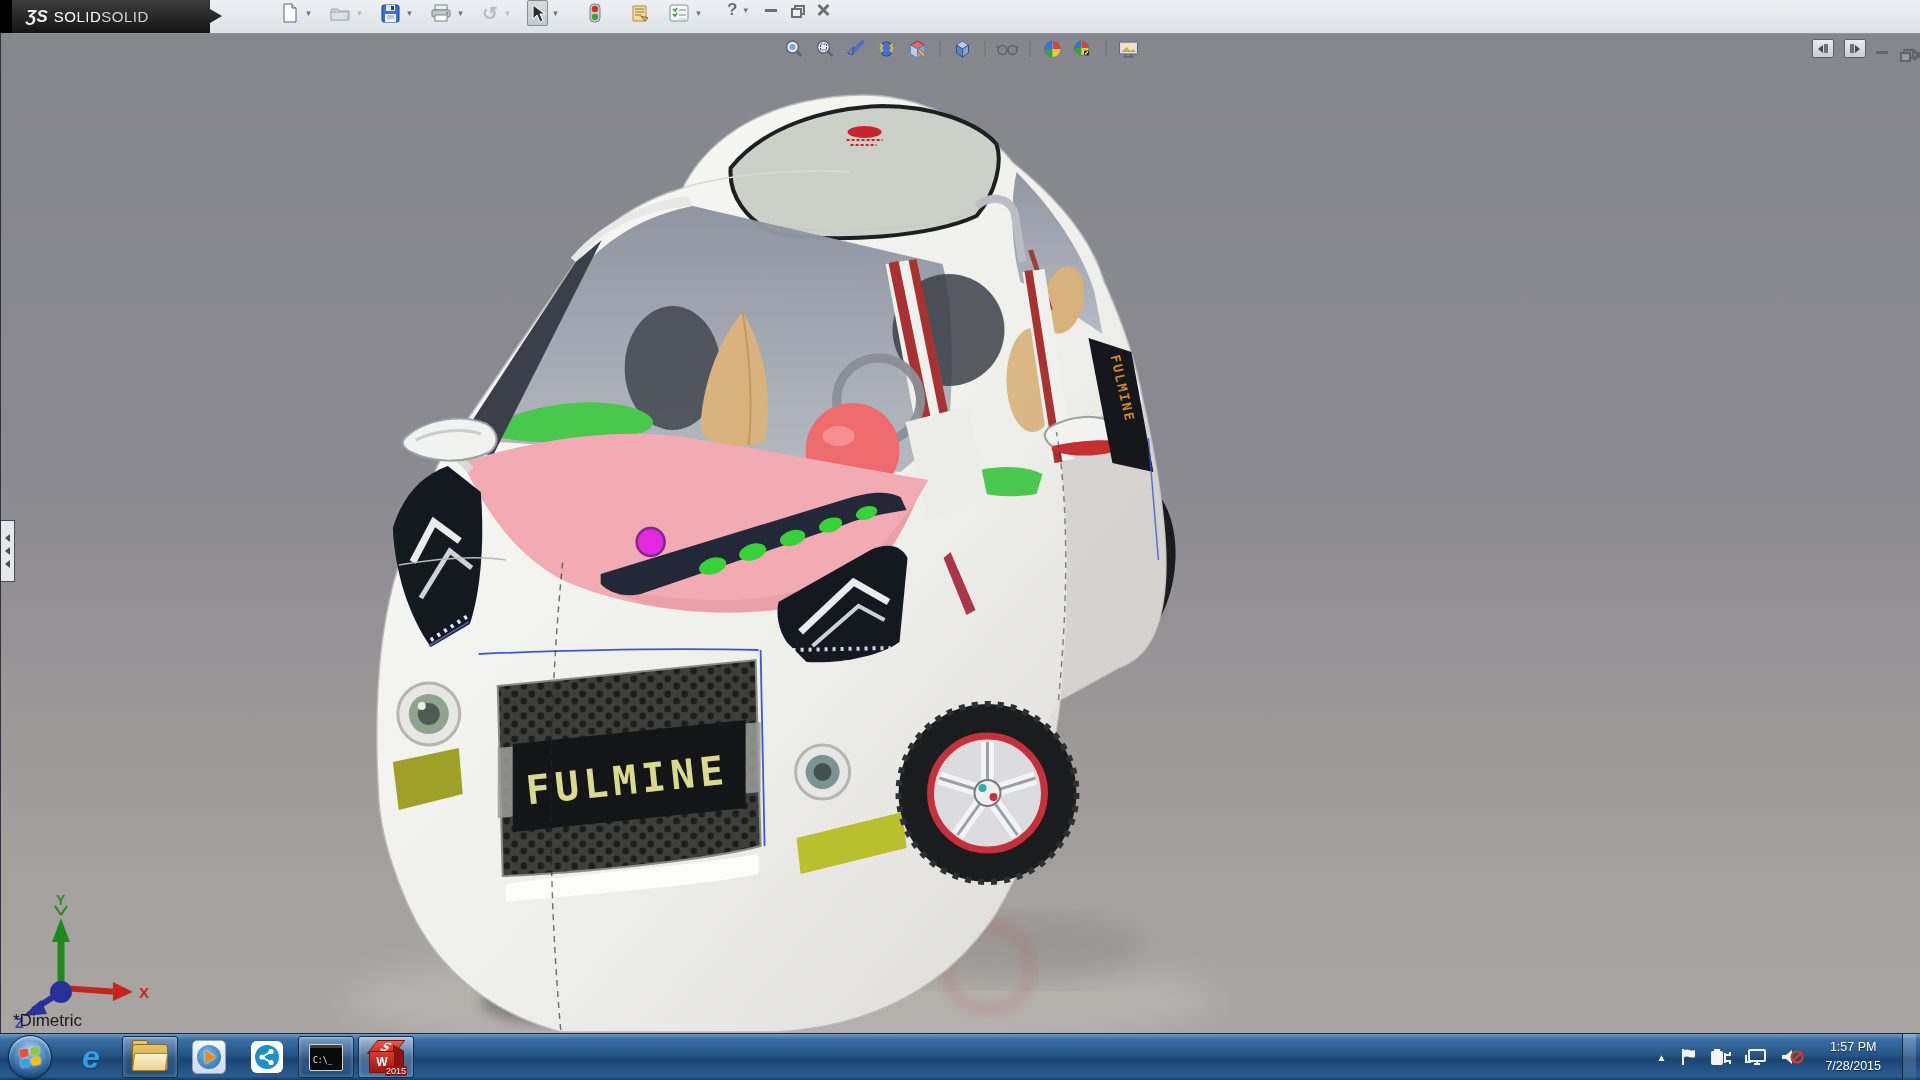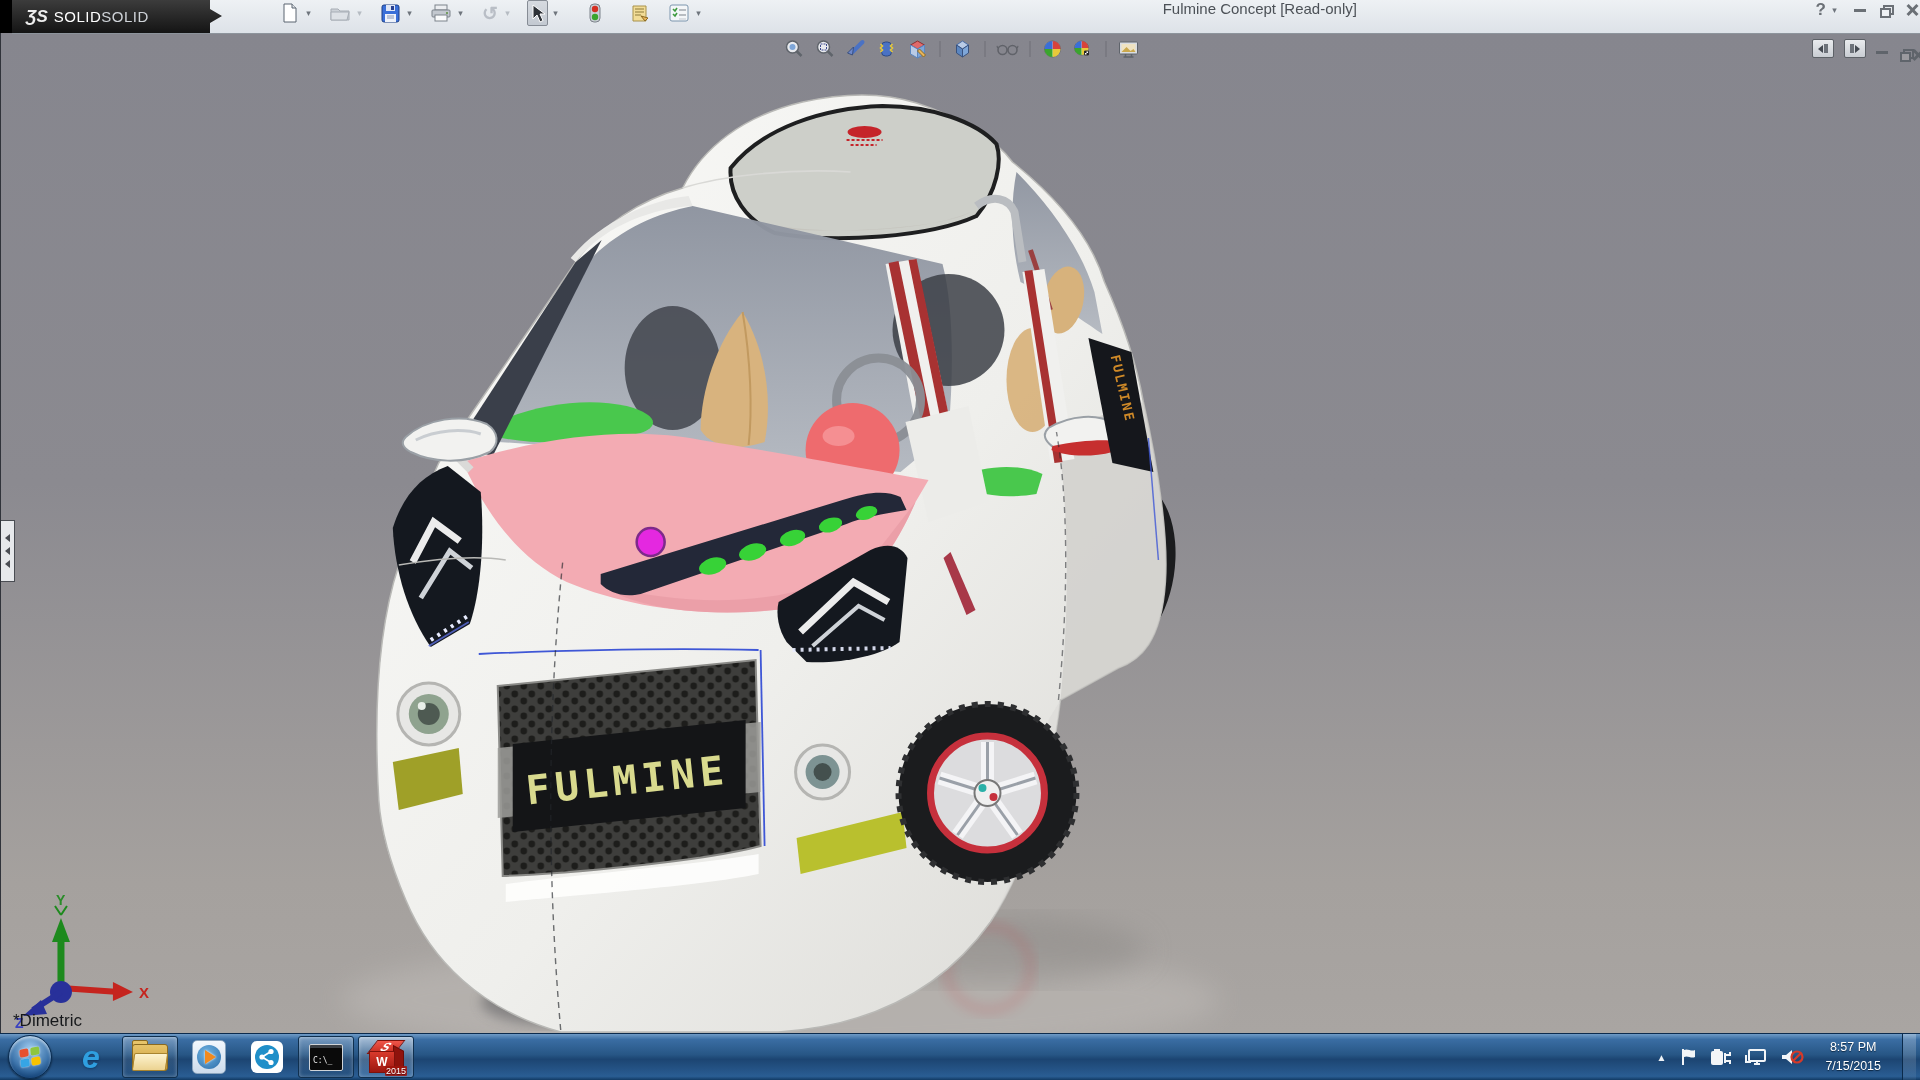--- a/index.html
+++ b/index.html
@@ -209,21 +209,20 @@
             <path d="M4 5l2 2 2-3" stroke="#3d9a3d" stroke-width="1.6" fill="none"></path>
             <path d="M10 6h7" stroke="#7d838b"></path>
             <path d="M4 10l2 2 2-3" stroke="#3d9a3d" stroke-width="1.6" fill="none"></path>
             <path d="M10 11h7" stroke="#7d838b"></path>
             <path d="M10 15h7" stroke="#c3c8cf"></path>
           </svg>
       </div>
         <span class="dd">▾</span>
     </div>
 
-    <div class="tb-title">Fulmine Concept [Read-only]</div>
 
     <div class="tb-right">
       <span class="wbtn">
           <span style="font-size:17px;font-weight:bold;">?</span>
           <span class="dd">▾</span>
         </span>
       <span class="wbtn">
           <span class="glyph-min"></span>
         </span>
       <span class="wbtn">
@@ -632,20 +631,20 @@
           </svg>
       </span>
       <span class="trayicon">
         <svg width="24" height="20">
             <path d="M2 8h4l6-5v14l-6-5H2z" fill="#f2f5f8"></path>
             <circle cx="17" cy="10" r="5.5" fill="none" stroke="#d43a2a" stroke-width="2.2"></circle>
             <path d="M13.2 13.8l7.6-7.6" stroke="#d43a2a" stroke-width="2.2"></path>
           </svg>
       </span>
       <div class="clock">
-        <div>8:57 PM</div>
-        <div>7/15/2015</div>
+        <div>1:57 PM</div>
+        <div>7/28/2015</div>
       </div>
       <div class="showdesk"></div>
     </div>
   </div>
 
 </div>
 
 </body></html>

